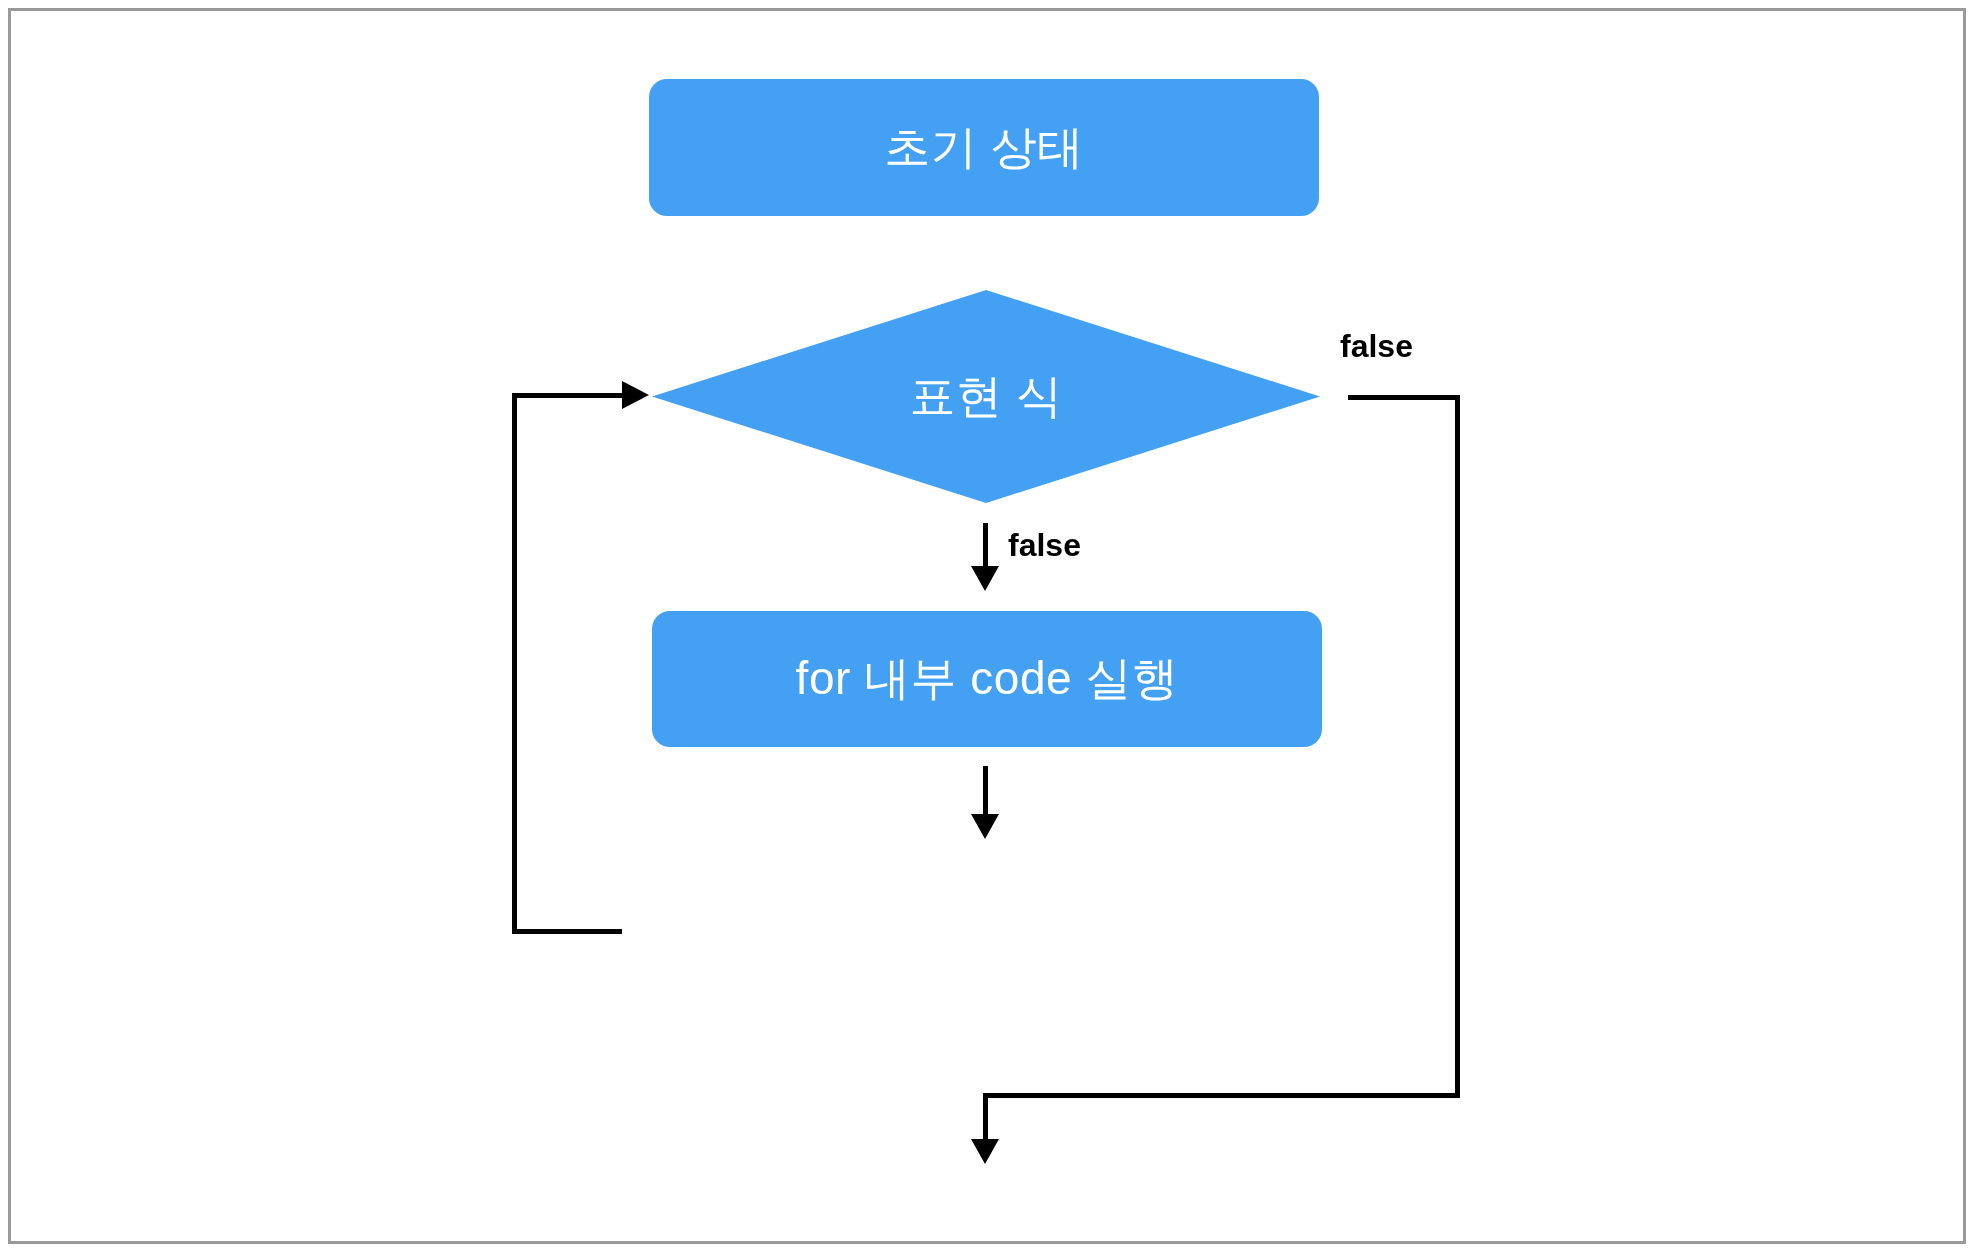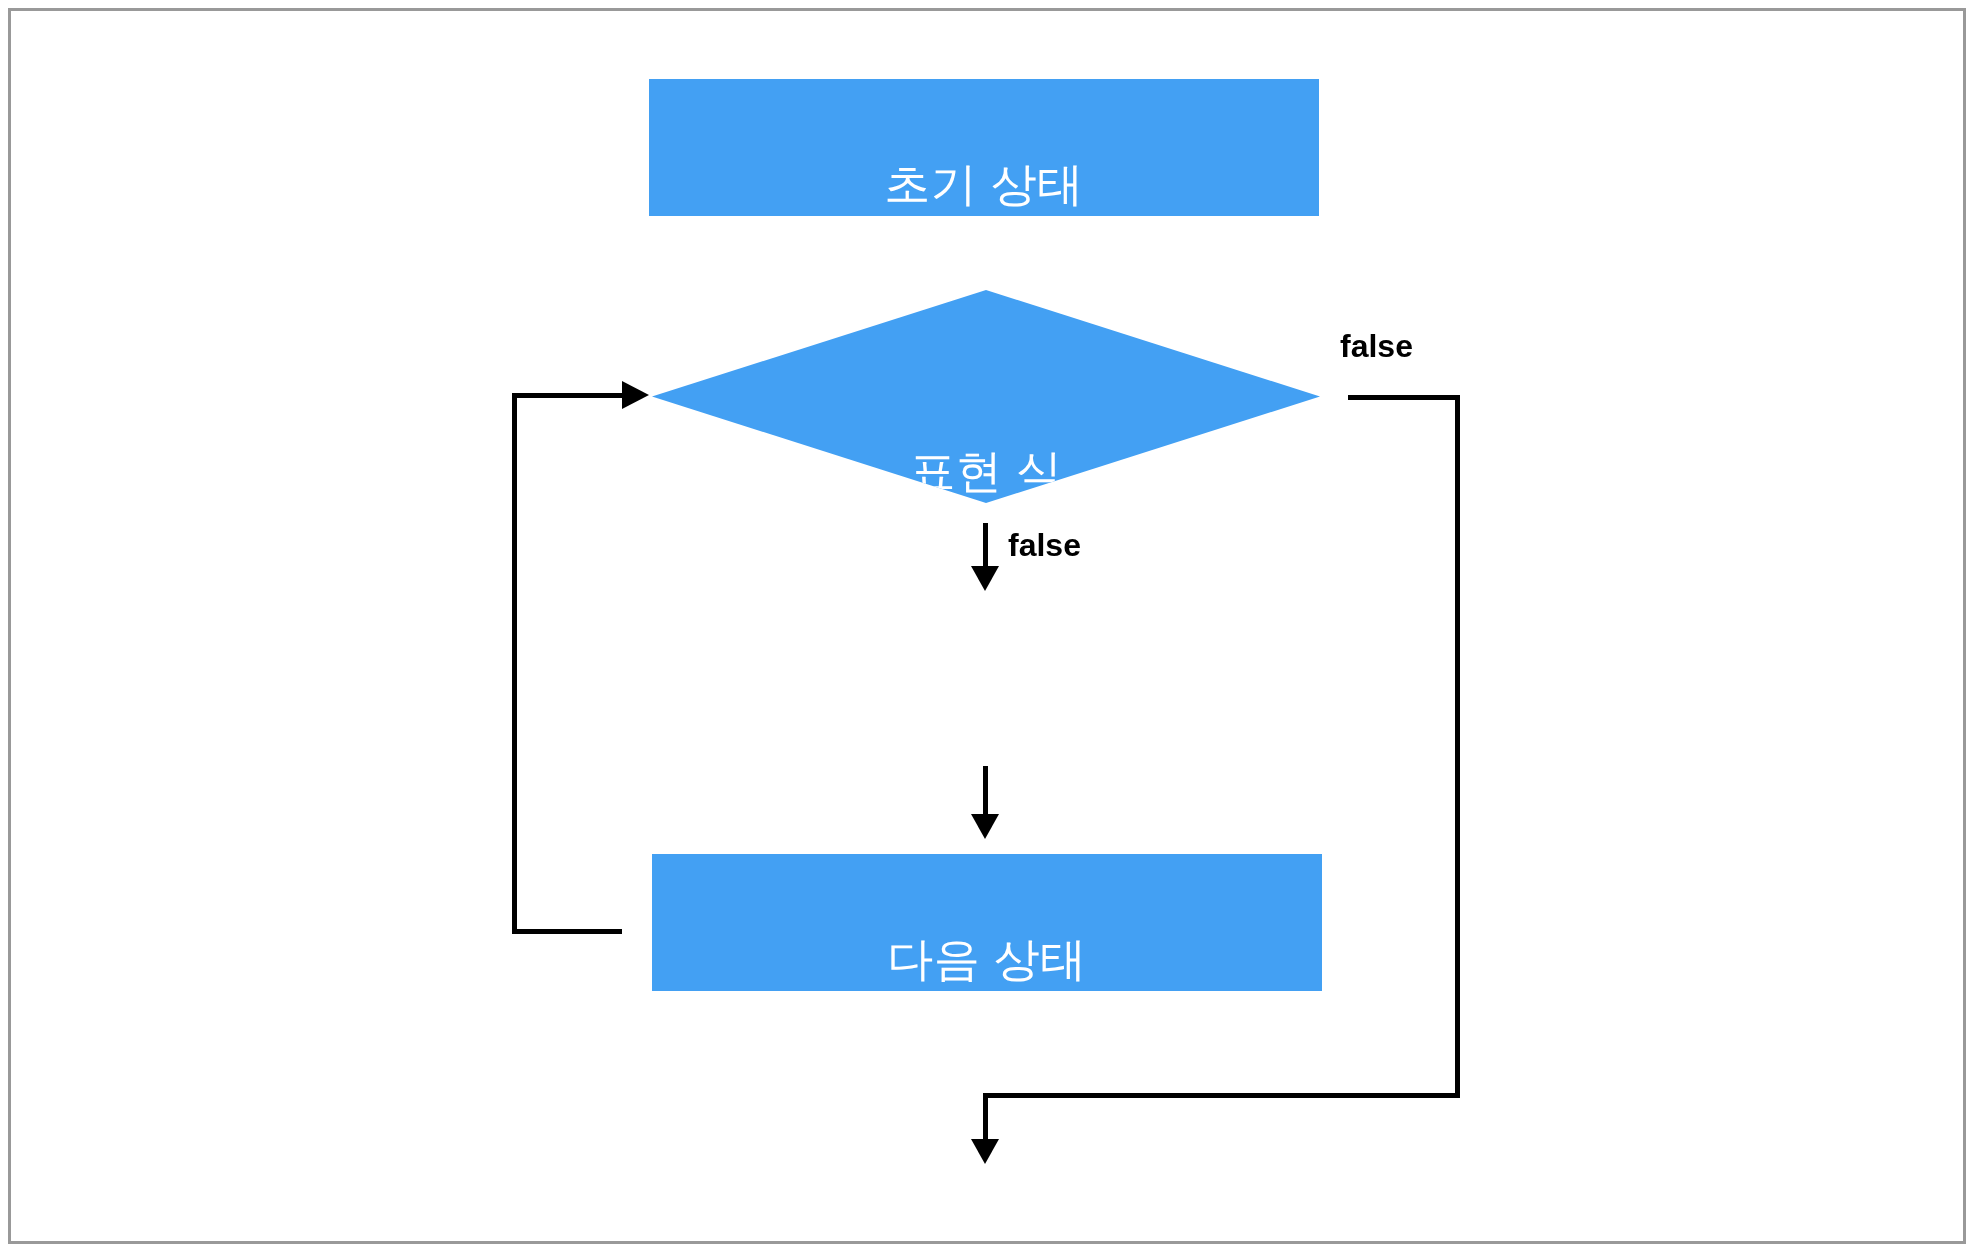--- a/index.html
+++ b/index.html
@@ -19,24 +19,25 @@
     position: absolute;
     left: 8px; top: 8px; right: 8px; bottom: 8px;
     border: 3px solid var(--border, #999999);
     pointer-events: none;
   }
   .node {
     position: absolute;
     background: var(--accent, #43A0F3);
     color: var(--node-text, #ffffff);
     display: flex;
-    align-items: flex-end;
+    align-items: center;
     justify-content: center;
     font-size: 46px;
     letter-spacing: 0.5px;
+    border-radius: 18px;
   }
   .diamond {
     clip-path: polygon(50% 0%, 100% 50%, 50% 100%, 0% 50%);
   }
   .line {
     position: absolute;
     background: var(--line, #000000);
   }
   .arrowhead {
     position: absolute;
@@ -68,24 +69,24 @@
   <div id="frame"></div>
 
   <div class="node" style="left:649px; top:79px; width:670px; height:137px;">
     <span>초기 상태</span>
   </div>
 
   <div class="node diamond" style="left:652px; top:290px; width:668px; height:213px;">
     <span>표현 식</span>
   </div>
 
+  <div class="node" style="left:652px; top:611px; width:670px; height:136px;">
+    <span>for 내부 code 실행</span>
+  </div>
 
-  <div class="node" style="left:652px; top:854px; width:670px; height:137px;">
-    <span>다음 상태</span>
-  </div>
 
   <div class="line" style="left:512px; top:929px; width:110px; height:5px;"></div>
   <div class="line" style="left:512px; top:393px; width:5px; height:541px;"></div>
   <div class="line" style="left:512px; top:393px; width:110px; height:5px;"></div>
   <div class="arrowhead right" style="left:622px; top:381px;"></div>
 
   <div class="line" style="left:983px; top:523px; width:5px; height:44px;"></div>
   <div class="arrowhead down" style="left:971px; top:566px;"></div>
   <div class="edge-label" style="left:1008px; top:527px;">false</div>
 

